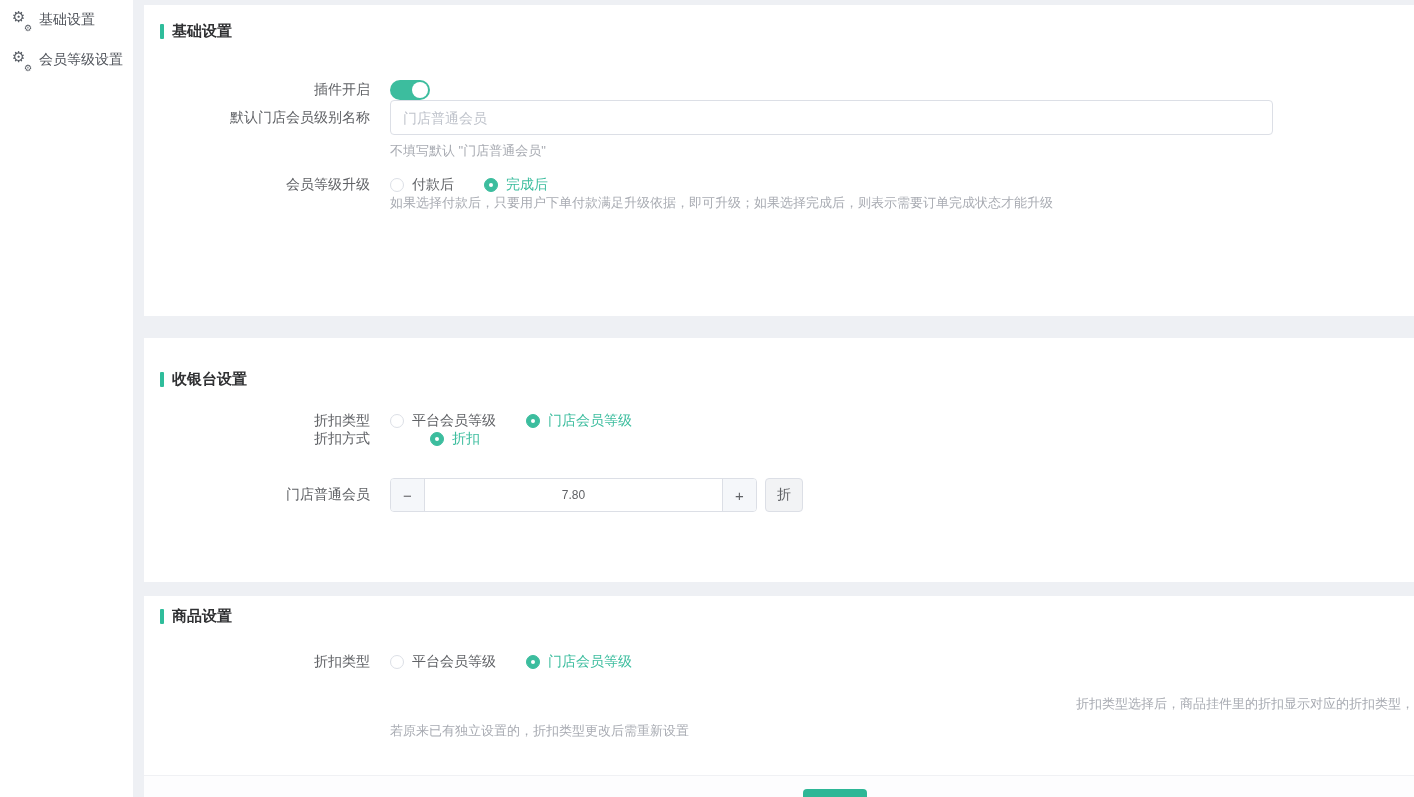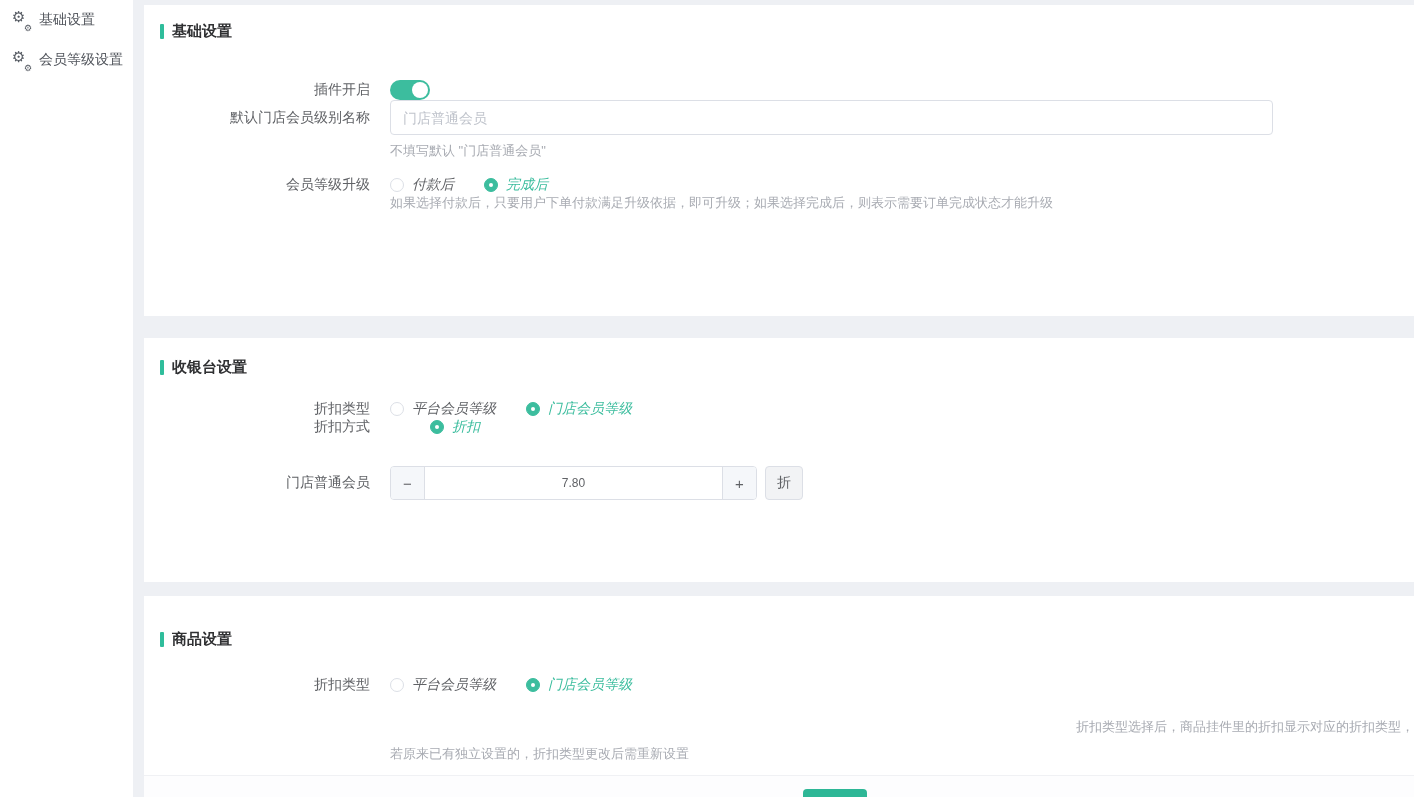--- a/index.html
+++ b/index.html
@@ -54,21 +54,21 @@
 
   
   .text-input {
     width:883px; height:35px; border:1px solid #dcdfe6; border-radius:4px;
     padding:0 12px; font-size:14px; color:#606266; outline:none;
     font-family:"Liberation Sans","DejaVu Sans",sans-serif;
   }
   .text-input::placeholder { color:#c0c4cc; }
 
   
-  .radio-group { display:flex; align-items:center; gap:30px;font-style:italic; }
+  .radio-group { display:flex; align-items:center; gap:30px; }
   .radio { display:flex; align-items:center; cursor:pointer; }
   .rdot {
     width:14px; height:14px; border-radius:50%;
     border:1px solid #dcdfe6; background:#fff; margin-right:8px; position:relative; flex:0 0 auto;
   }
   .radio.sel .rdot { background:#3cbd9e; border-color:#3cbd9e; }
   .radio.sel .rdot::after {
     content:""; position:absolute; left:4px; top:4px; width:4px; height:4px;
     border-radius:50%; background:#fff;
   }
@@ -156,21 +156,21 @@
         <label class="radio sel">
           <span class="rdot"></span>
           <span class="rlabel">完成后</span>
         </label>
       </div>
     </div>
     <div class="help indent" style="">如果选择付款后，只要用户下单付款满足升级依据，即可升级；如果选择完成后，则表示需要订单完成状态才能升级</div>
   </section>
 
   <section class="card card-cashier">
-    <div class="sec-head" style="padding-top:20px;">
+    <div class="sec-head" style="padding-top:32px;">
       <span class="sec-bar"></span>
       <span class="sec-title">收银台设置</span>
     </div>
 
     <div class="row" style="margin-top:23px;">
       <span class="lbl">折扣类型</span>
       <div class="radio-group">
         <label class="radio">
           <span class="rdot"></span>
           <span class="rlabel">平台会员等级</span>
@@ -197,21 +197,21 @@
       <div class="stepper">
         <span class="step-btn step-minus">−</span>
         <input class="step-value" type="text" value="7.80" style="">
         <span class="step-btn step-plus">+</span>
       </div>
       <span class="unit-btn">折</span>
     </div>
   </section>
 
   <section class="card card-goods">
-    <div class="sec-head" style="padding-top:34px;">
+    <div class="sec-head" style="padding-top:11px;">
       <span class="sec-bar"></span>
       <span class="sec-title">商品设置</span>
     </div>
 
     <div class="row" style="margin-top:27px;">
       <span class="lbl">折扣类型</span>
       <div class="radio-group">
         <label class="radio">
           <span class="rdot"></span>
           <span class="rlabel">平台会员等级</span>

